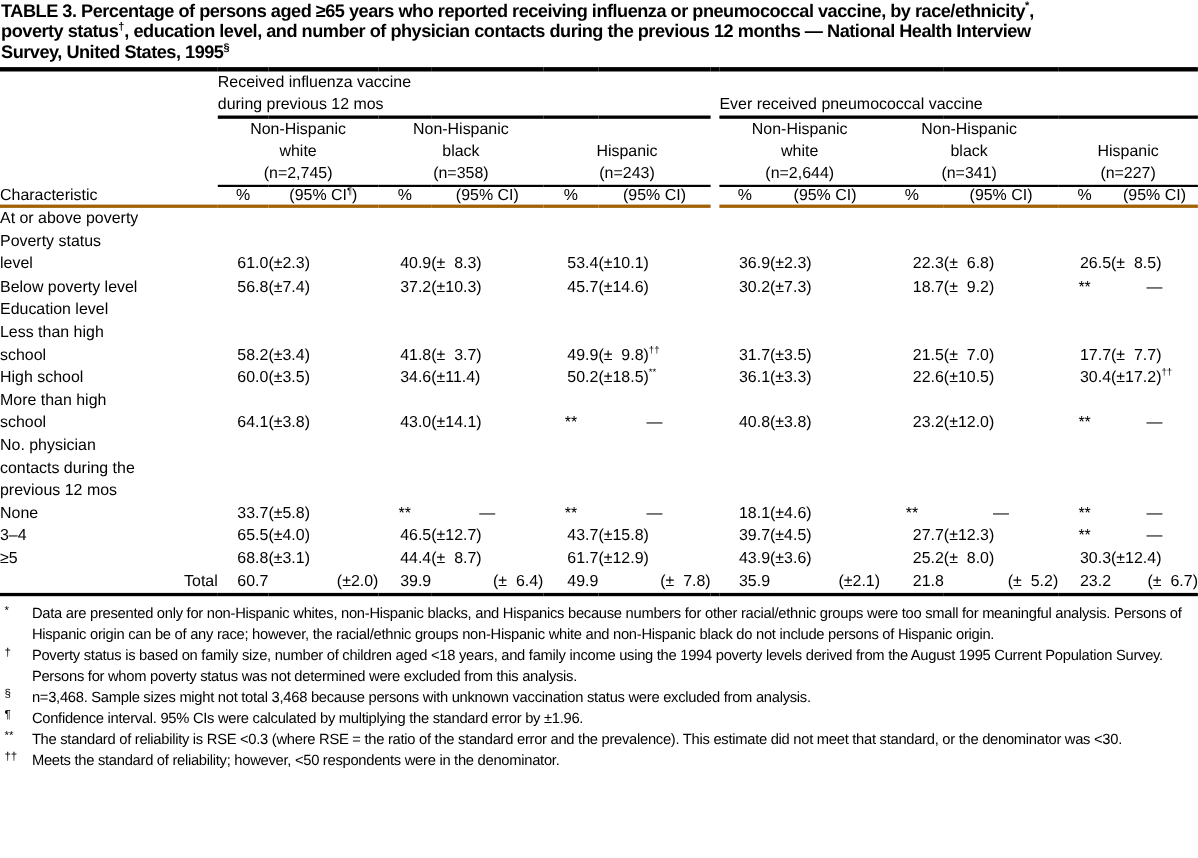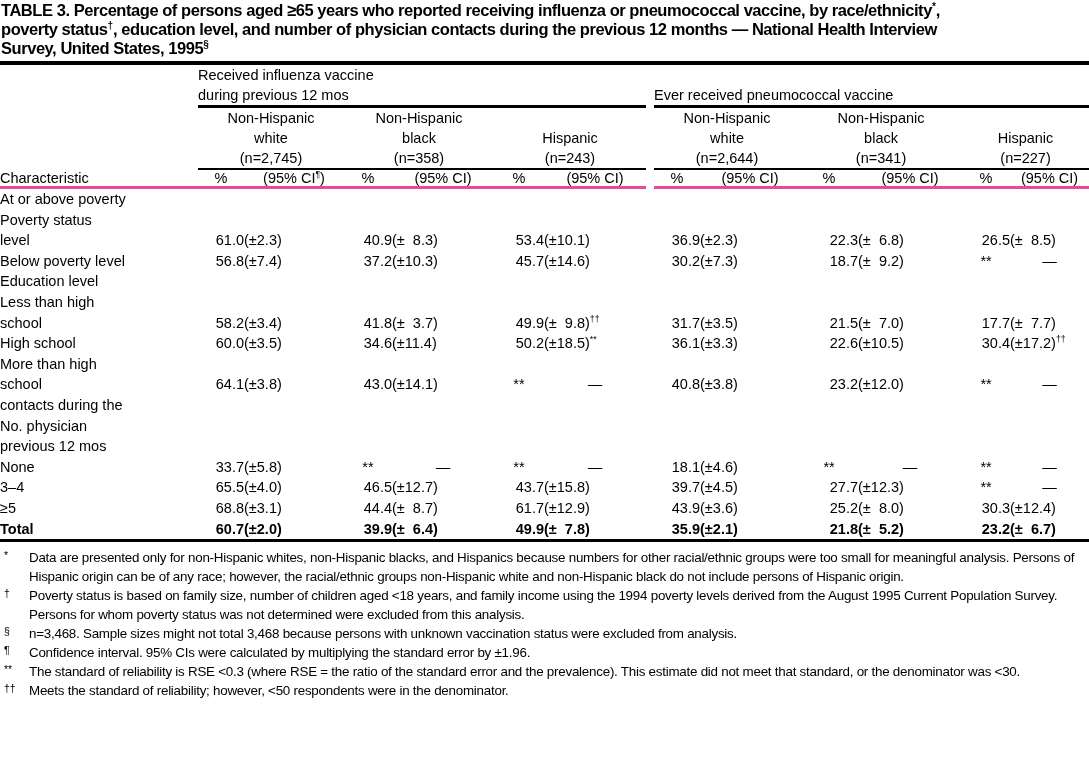--- a/index.html
+++ b/index.html
@@ -23,38 +23,38 @@
   table.vax th, table.vax td { padding:0; font-weight:normal; }
   thead th { vertical-align:bottom; font-weight:bold; font-size:14.5px; }
   th.group-title {
     text-align:left; white-space:pre-line; line-height:20px;
     padding:5px 0 2px 0; border-bottom:3px solid #000;
   }
   th.subgroup {
     text-align:center; white-space:pre-line; line-height:20px;
     padding:2px 0 1px 0; border-bottom:2px solid #000;
   }
-  th.rule { border-bottom:3px solid #ec4899; padding:2px 0 4px 0; }
+  th.rule { border-bottom:3px solid #a16207; padding:2px 0 4px 0; }
   th.char-h { text-align:left; padding-left:2px; }
   th.pct-h, th.ci-h { text-align:center; }
   th.blank { border-bottom:none; }
   sup { font-size:60%; vertical-align:super; line-height:0; }
   tbody td {
     font-size:14.5px; line-height:20.6px; height:20.6px;
     white-space:pre; overflow:hidden;
   }
   td.char { text-align:left; padding-left:2px; }
   td.section { font-weight:bold; }
   td.ind1 { padding-left:19px; }
   td.ind1b { padding-left:26px; }
   td.ind2 { padding-left:35px;margin-top:25px; }
   td.pct { text-align:right; padding-right:4px; }
   td.ci  { text-align:left; padding-left:5px; }
   td.sym { text-align:center; padding:0; }
-  tr.total-row td { font-weight:bold; }
+  tr.total-row td { font-weight:normal;text-align:right; }
   
   .footnotes { margin-top:6px; font-size:13.4px; line-height:19px; letter-spacing:-0.25px; }
   .fn { position:relative; padding-left:29px; }
   .fn .mark { position:absolute; left:4px; top:-2px; font-size:10.5px; letter-spacing:0; }
 </style>
 </head>
 <body>
 
 <div class="page">
   <h1 class="title">TABLE 3. Percentage of persons aged ≥65 years who reported receiving influenza or pneumococcal vaccine, by race/ethnicity<sup>*</sup>,
@@ -278,37 +278,37 @@
           <td class="sym">—</td>
           <td class=""></td>
           <td class="pct">40.8</td>
           <td class="ci">(±3.8)</td>
           <td class="pct">23.2</td>
           <td class="ci">(±12.0)</td>
           <td class="sym">**</td>
           <td class="sym">—</td>
         </tr>
         <tr>
+          <td class="char section">No. physician</td>
+          <td class="pct"></td>
+          <td class="ci"></td>
+          <td class="pct"></td>
+          <td class="ci"></td>
+          <td class="pct"></td>
+          <td class="ci"></td>
+          <td class=""></td>
+          <td class="pct"></td>
+          <td class="ci"></td>
+          <td class="pct"></td>
+          <td class="ci"></td>
+          <td class="pct"></td>
+          <td class="ci"></td>
+        </tr>
+        <tr>
           <td class="char section">contacts during the</td>
-          <td class="pct"></td>
-          <td class="ci"></td>
-          <td class="pct"></td>
-          <td class="ci"></td>
-          <td class="pct"></td>
-          <td class="ci"></td>
-          <td class=""></td>
-          <td class="pct"></td>
-          <td class="ci"></td>
-          <td class="pct"></td>
-          <td class="ci"></td>
-          <td class="pct"></td>
-          <td class="ci"></td>
-        </tr>
-        <tr>
-          <td class="char section">No. physician</td>
           <td class="pct"></td>
           <td class="ci"></td>
           <td class="pct"></td>
           <td class="ci"></td>
           <td class="pct"></td>
           <td class="ci"></td>
           <td class=""></td>
           <td class="pct"></td>
           <td class="ci"></td>
           <td class="pct"></td>

